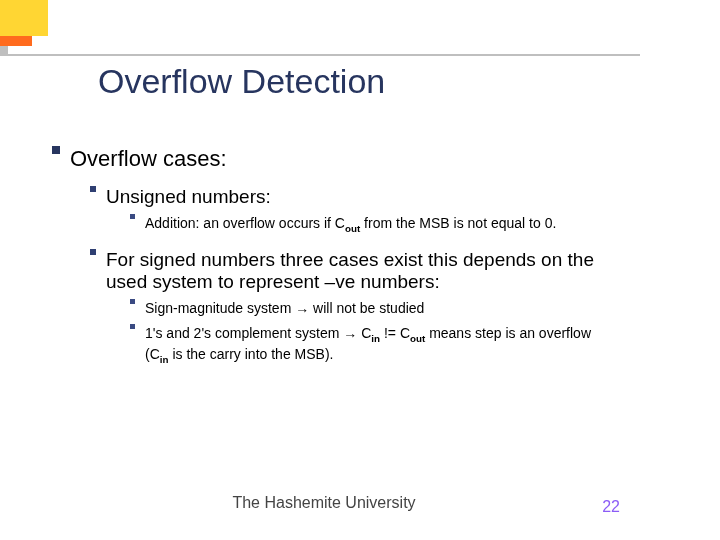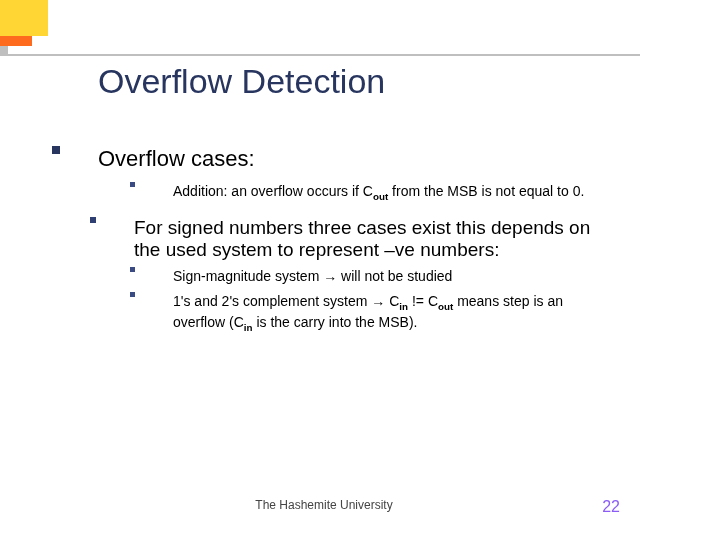--- a/index.html
+++ b/index.html
@@ -16,25 +16,25 @@
 
   .bullet-sq { display: inline-block; width: 8px; height: 8px; background: #27355f; vertical-align: 1px; }
   .sm     .bullet-sq { width: 6px; height: 6px; vertical-align: 2px; background: #2f3f72; }
   .xs     .bullet-sq { width: 5px; height: 5px; vertical-align: 2px; background: #3a4a82; }
 
   .lvl1 { font-size: 22px; margin-bottom: 10px; }
   .lvl2 { font-size: 19px; margin-left: 38px; margin-top: 14px; margin-bottom: 6px; }
   .lvl3 { font-size: 14px; margin-left: 78px; margin-top: 6px; margin-bottom: 6px; line-height: 1.35; }
 
   .li { display: flex; align-items: flex-start; gap: 10px; }
-  .li .txt { flex: 1; margin-left: 28px; }
+  .li .txt { flex: 1; }
 
   sub { font-size: 0.7em; vertical-align: sub; font-weight: bold; }
 
-  .footer-center { position: absolute; left: 0; right: 0; bottom: 28px; text-align: center; font-size: 12px; color: #444; }
+  .footer-center { position: absolute; left: 0; right: 0; bottom: 28px; text-align: center; font-size: 16px; color: #444; }
   .footer-right  { position: absolute; right: 28px; bottom: 24px; font-size: 16px; color: #8b5cf6; }
 </style>
 </head>
 <body>
 
 <div class="slide">
 
   <div class="bar-yellow"></div>
   <div class="bar-orange"></div>
   <div class="bar-gray-square"></div>
@@ -42,20 +42,24 @@
 
   <div class="title">Overflow Detection</div>
 
   <div class="body">
 
     <div class="li lvl1">
       <span class="bullet-sq"></span>
       <span class="txt">Overflow cases:</span>
     </div>
 
+    <div class="li lvl2 sm">
+      <span class="bullet-sq"></span>
+      <span class="txt">Unsigned numbers:</span>
+    </div>
 
     <div class="li lvl3 xs">
       <span class="bullet-sq"></span>
       <span class="txt">
         <span>Addition: an overflow occurs if C</span><sub>out</sub><span> from the MSB is not equal to 0.</span>
       </span>
     </div>
 
 
     <div class="li lvl2 sm">

